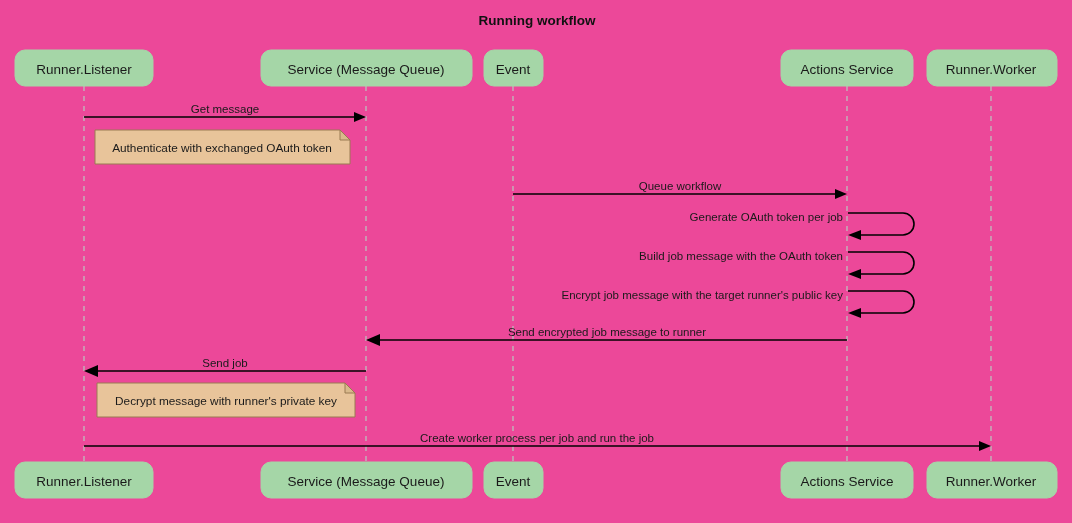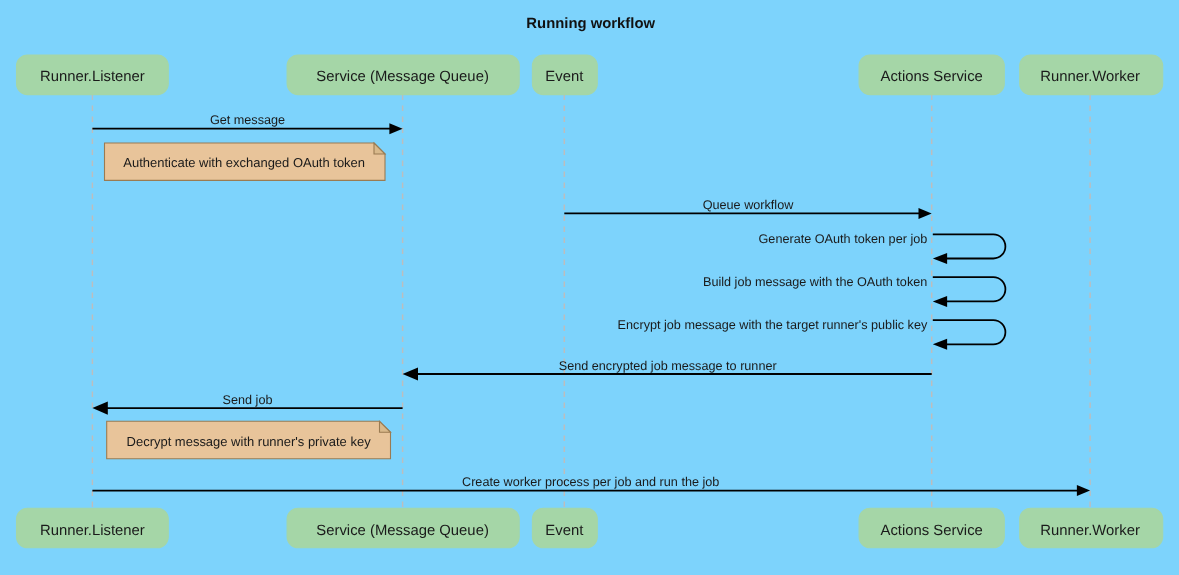--- a/index.html
+++ b/index.html
@@ -9,21 +9,21 @@
     background: #ffffff;
   }
   body {
     font-family: "Liberation Sans", sans-serif;
     -webkit-font-smoothing: antialiased;
   }
   #diagram-root {
     position: relative;
     width: 1072px;
     height: 523px;
-    background: #7dd3fc;
+    background: #ec4899;
     overflow: hidden;
   }
   #diagram-svg {
     position: absolute;
     left: 0;
     top: 0;
     width: 1072px;
     height: 523px;
     display: block;
   }

